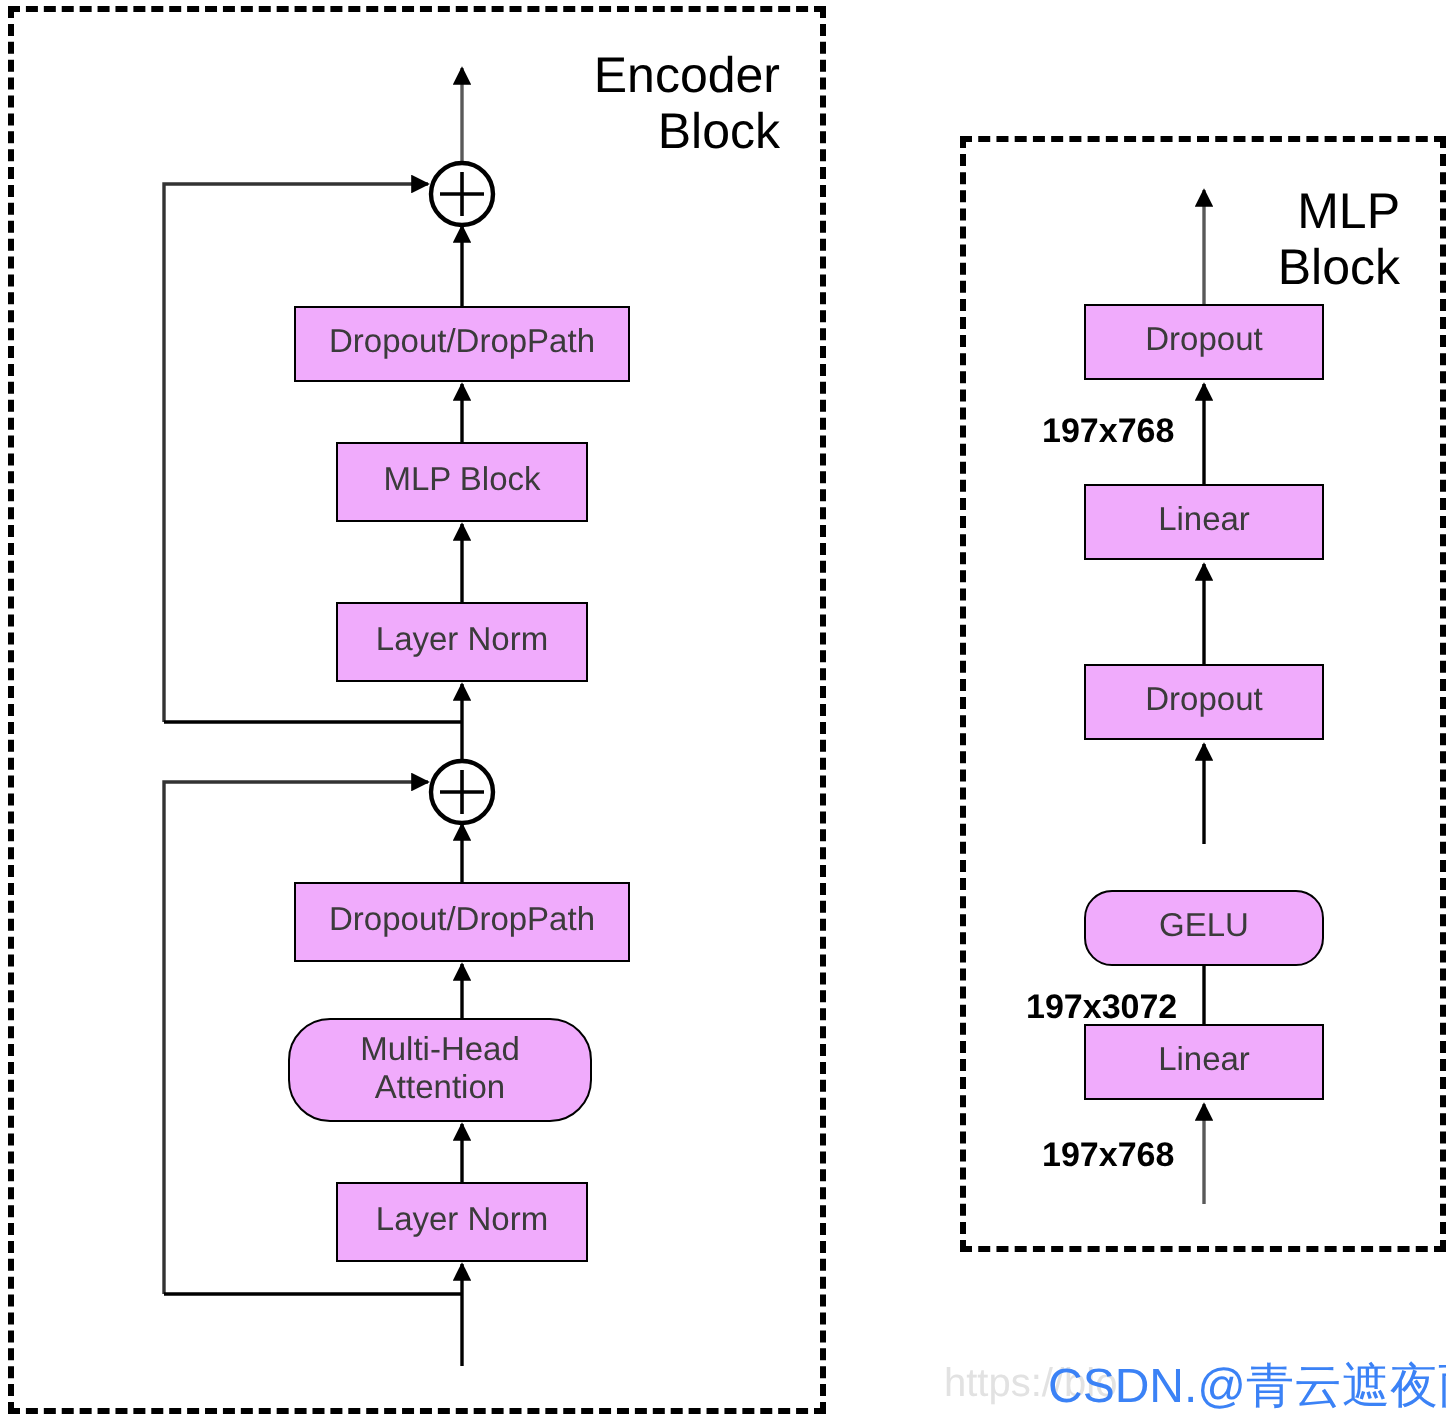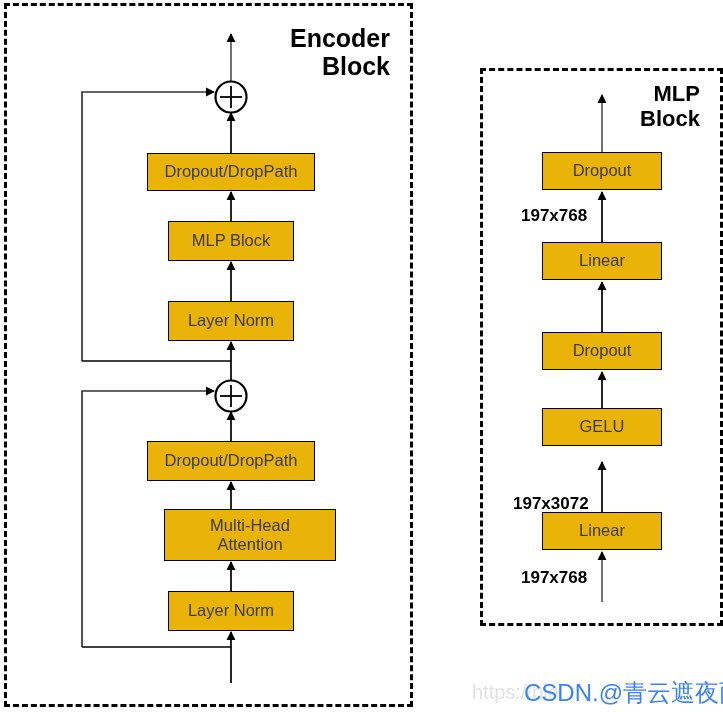--- a/index.html
+++ b/index.html
@@ -37,68 +37,68 @@
   #mlp-panel {
     left: 480px;
     top: 68px;
     width: 243px;
     height: 558px;
   }
 
   
   .panel-title {
     position: absolute;
-    font-weight: bold;
+    font-weight: normal;
     color: #000000;
     text-align: right;
     line-height: 1.12;
     white-space: pre-line;
   }
   #encoder-title {
     left: 226px;
     top: 24px;
     width: 164px;
     font-size: 25px;
   }
   #mlp-title {
     left: 552px;
-    top: 82px;
+    top: 92px;
     width: 148px;
-    font-size: 22px;
+    font-size: 25px;
   }
 
   
   .node {
     position: absolute;
     border: 1.6px solid #000000;
-    background: #eab308;
+    background: #f0abfc;
     box-sizing: border-box;
     display: flex;
     align-items: center;
     justify-content: center;
     text-align: center;
     color: #3b3b3b;
     font-size: 16.5px;
     line-height: 1.18;
     white-space: pre-line;
   }
 
   
   #node-dropout-droppath-top { left: 147px; top: 153px; width: 168px; height: 38px; }
   #node-mlp-block           { left: 168px; top: 221px; width: 126px; height: 40px; }
   #node-layer-norm-top      { left: 168px; top: 301px; width: 126px; height: 40px; }
   #node-dropout-droppath-bot{ left: 147px; top: 441px; width: 168px; height: 40px; }
-  #node-multihead-attention { left: 164px; top: 509px; width: 172px; height: 52px; }
+  #node-multihead-attention { left: 144px; top: 509px; width: 152px; height: 52px; border-radius: 21px; }
   #node-layer-norm-bot      { left: 168px; top: 591px; width: 126px; height: 40px; }
 
   
   #node-mlp-dropout-top { left: 542px; top: 152px; width: 120px; height: 38px; }
   #node-mlp-linear-top  { left: 542px; top: 242px; width: 120px; height: 38px; }
   #node-mlp-dropout-mid { left: 542px; top: 332px; width: 120px; height: 38px; }
-  #node-mlp-gelu        { left: 542px; top: 408px; width: 120px; height: 38px; }
+  #node-mlp-gelu        { left: 542px; top: 445px; width: 120px; height: 38px; border-radius: 14px; }
   #node-mlp-linear-bot  { left: 542px; top: 512px; width: 120px; height: 38px; }
 
   
   .dim-label {
     position: absolute;
     font-size: 17px;
     font-weight: bold;
     color: #000000;
     white-space: nowrap;
   }

